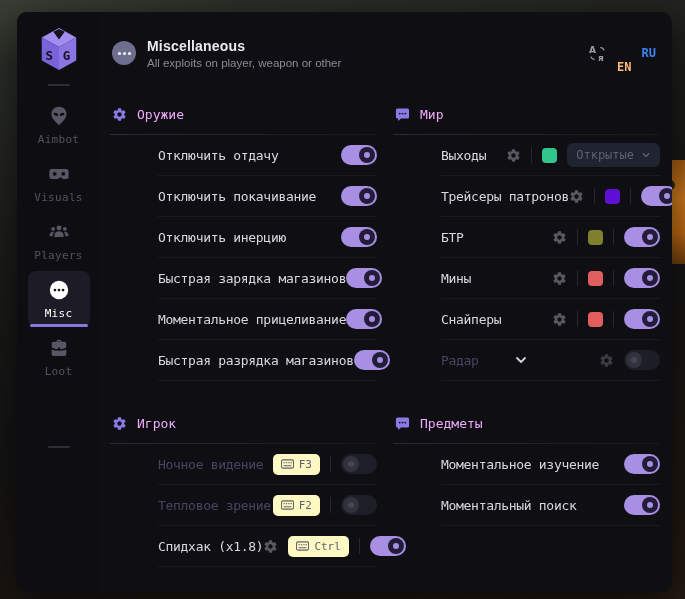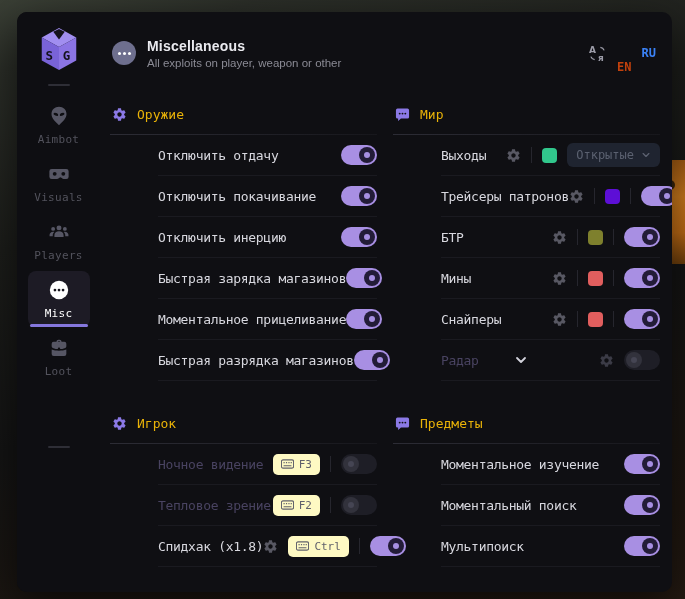--- a/index.html
+++ b/index.html
@@ -45,30 +45,30 @@
   .main-header { display:flex; align-items:center; padding:20px 16px 14px 12px; }
   .avatar { width:24px; height:24px; border-radius:50%; background:#6e6f8e; flex-shrink:0;
     display:flex; align-items:center; justify-content:center; gap:2px; }
   .avatar i { width:3px; height:3px; border-radius:50%; background:#fff; }
   .head-text { margin-left:11px; }
   .head-title { font-size:14px; font-weight:700; color:#eaeaef; letter-spacing:.2px; }
   .head-sub { font-size:11.5px; color:#8b8b95; margin-top:3px; }
   .head-right { margin-left:auto; display:flex; align-items:center; gap:10px; }
   .translate { width:19px; height:19px; color:#9c9ca8; cursor:pointer; }
   .lang { font-size:12px; font-family:"DejaVu Sans Mono", monospace; cursor:pointer; font-weight:700; }
-  .lang.inactive { color:#c2410c;margin-top:28px; }
+  .lang.inactive { color:#fdba74;margin-top:28px; }
   .lang.active { color:#3b82f6; }
 
   .cols { display:flex; gap:16px; padding:0 12px 0 10px; }
   .col { flex:1; min-width:0; }
   .section { margin-bottom:16px; }
   .sec-head { display:flex; align-items:center; gap:10px; height:46px; padding:6px 2px 0; }
   .sec-icon { width:15px; height:15px; color:#8b79e6; display:flex; }
   .sec-icon svg { width:15px; height:15px; }
-  .sec-title { font-size:13px; color:#eab308; font-family:"DejaVu Sans Mono", monospace; }
+  .sec-title { font-size:13px; color:#f0abfc; font-family:"DejaVu Sans Mono", monospace; }
   .sec-div { height:1px; background:linear-gradient(90deg,#2c2c35,#17171c); }
   .row { height:41px; display:flex; align-items:center; border-bottom:1px solid #1a1a20;margin-left:48px; }
   .row-label { font-size:13px; color:#d8d8df; font-family:"DejaVu Sans Mono", monospace;
     white-space:nowrap; letter-spacing:-.3px; }
   .row.disabled .row-label { color:#494361; }
   .controls { margin-left:auto; display:flex; align-items:center; gap:10px; }
   .gear-btn { width:15px; height:15px; color:#585863; cursor:pointer; display:flex; }
   .gear-btn svg { width:15px; height:15px; }
   .row.disabled .gear-btn { color:#3b3b46; }
   .vdiv { width:1px; height:16px; background:#26262e; }
@@ -477,25 +477,17 @@
               </span>
             </div>
             <div class="row">
               <span class="row-label">Моментальный поиск</span>
               <span class="controls">
                 <span class="toggle on">
                   <span class="knob"></span>
                 </span>
               </span>
             </div>
-            <div class="row">
-              <span class="row-label">Мультипоиск</span>
-              <span class="controls">
-                <span class="toggle on">
-                  <span class="knob"></span>
-                </span>
-              </span>
-            </div>
           </section>
         </div>
     </div>
   </div>
 </div>
 
 </body></html>

